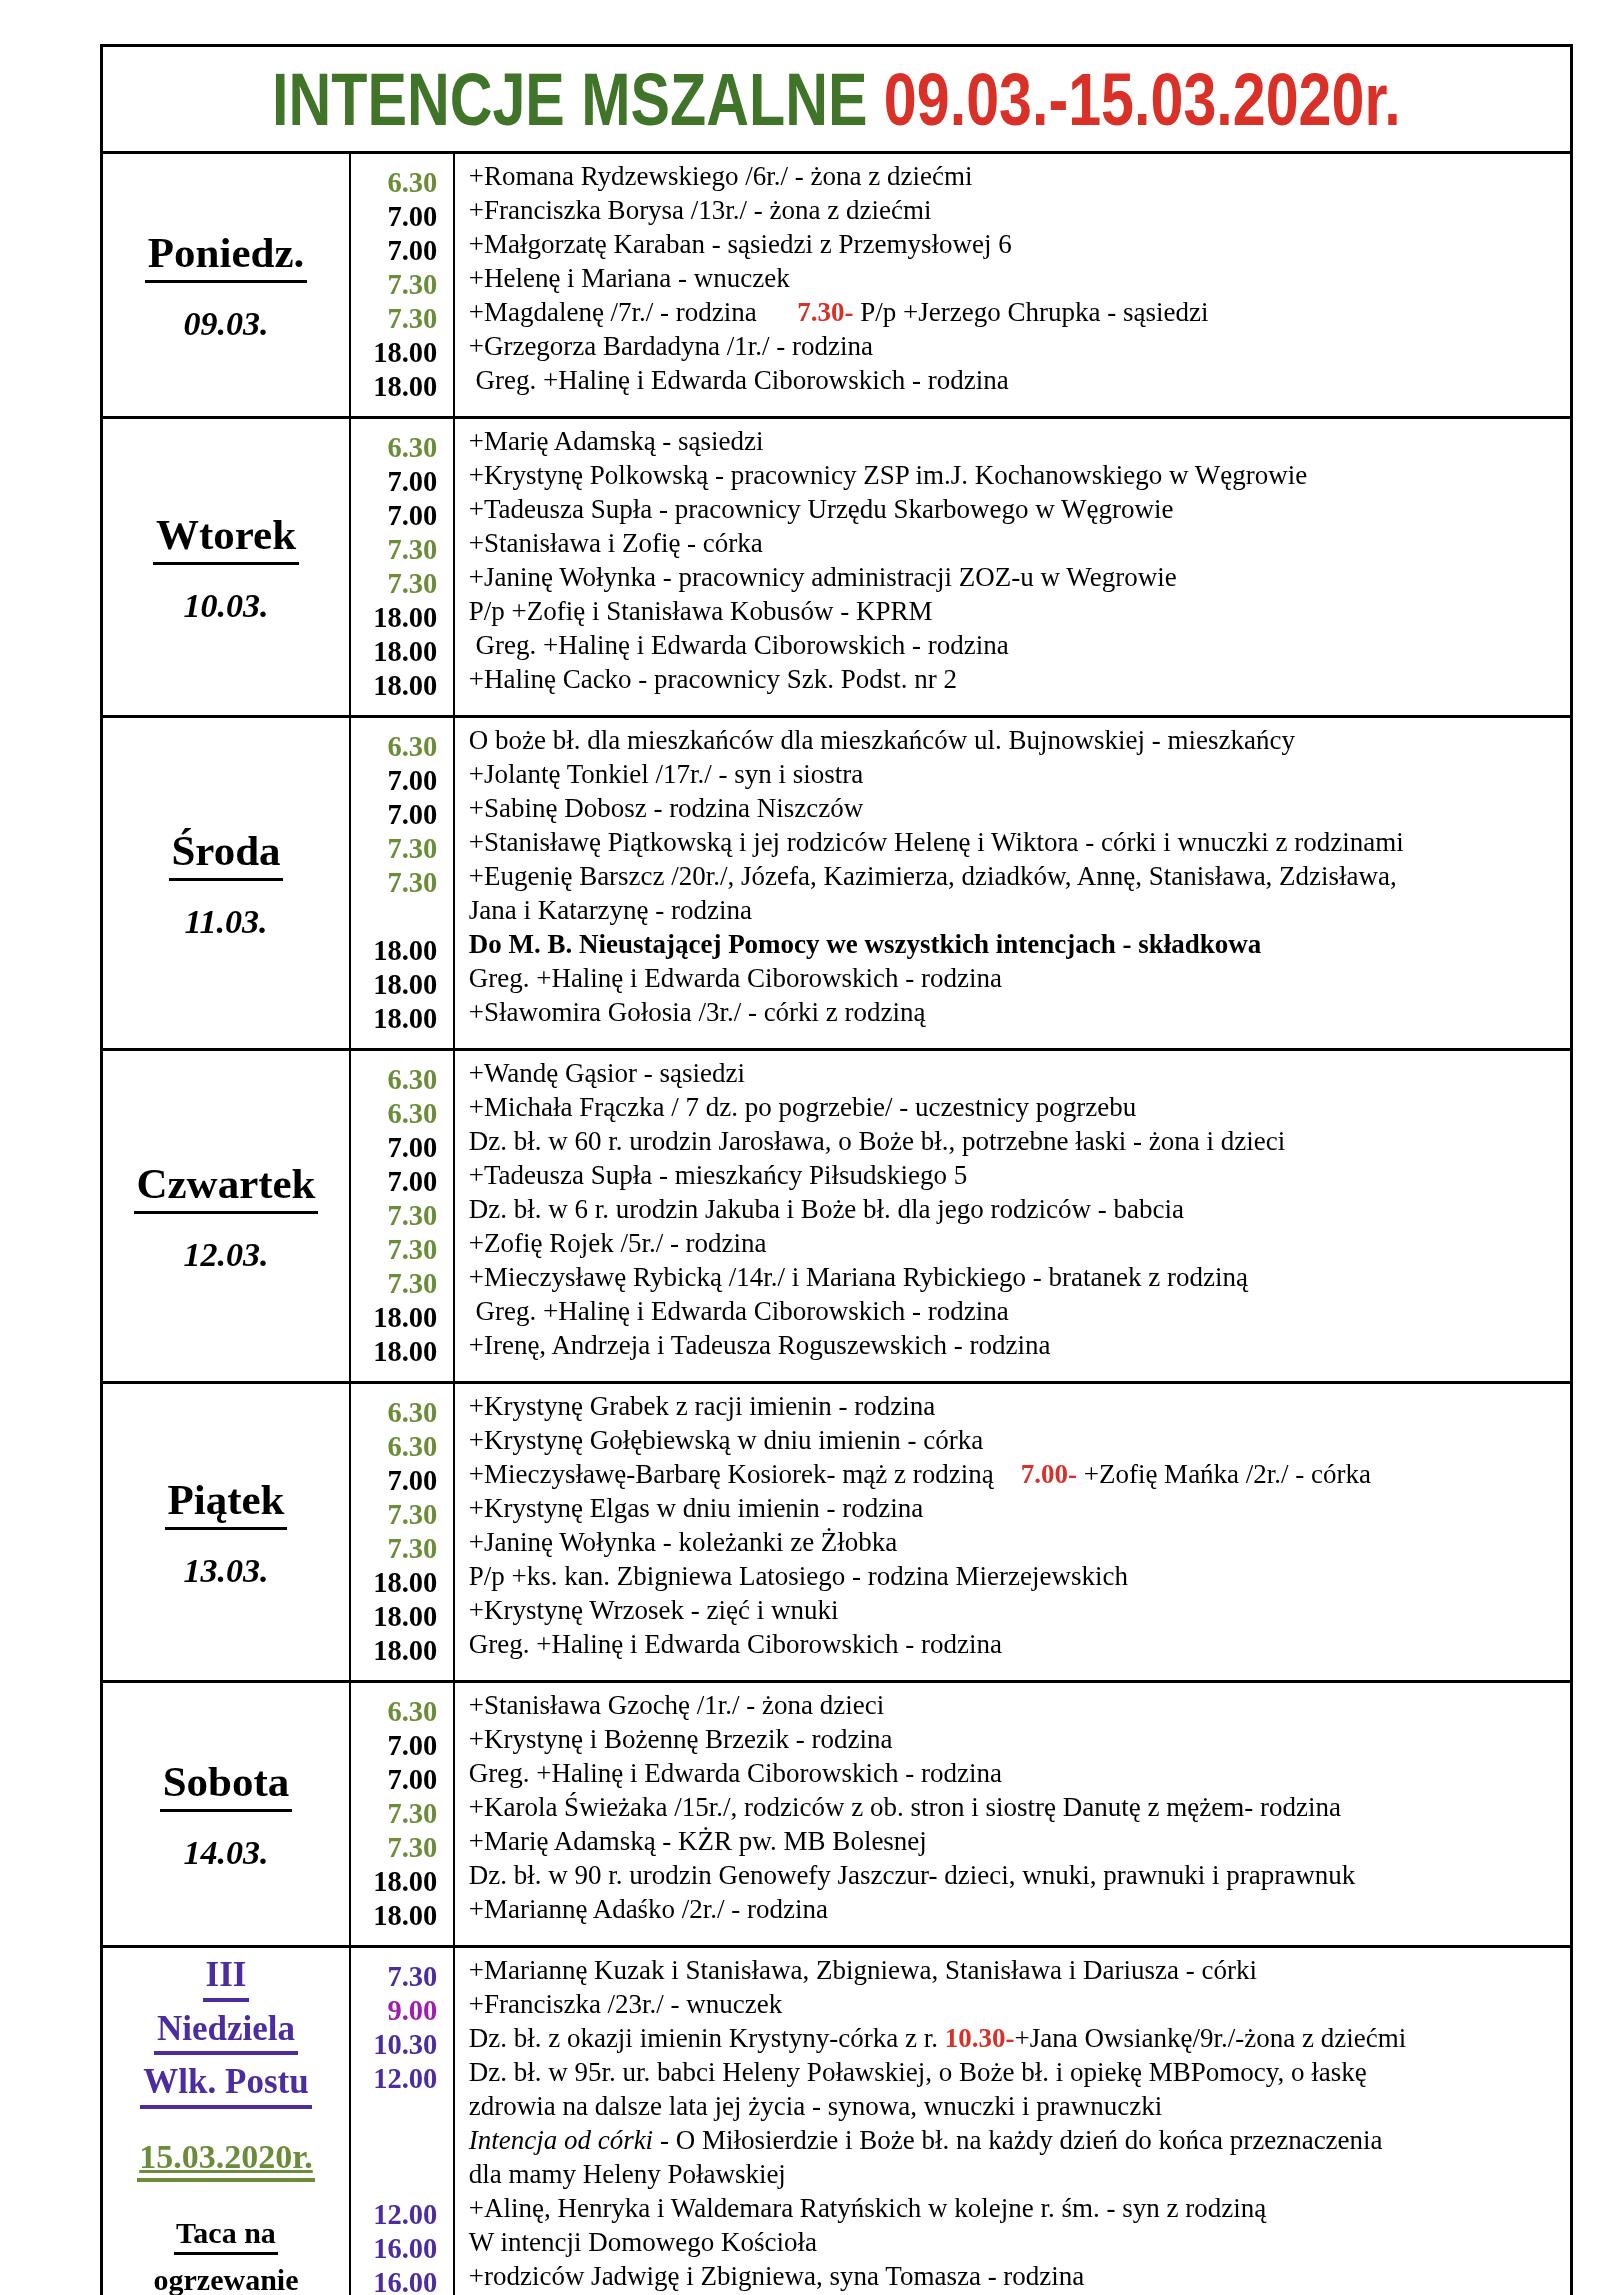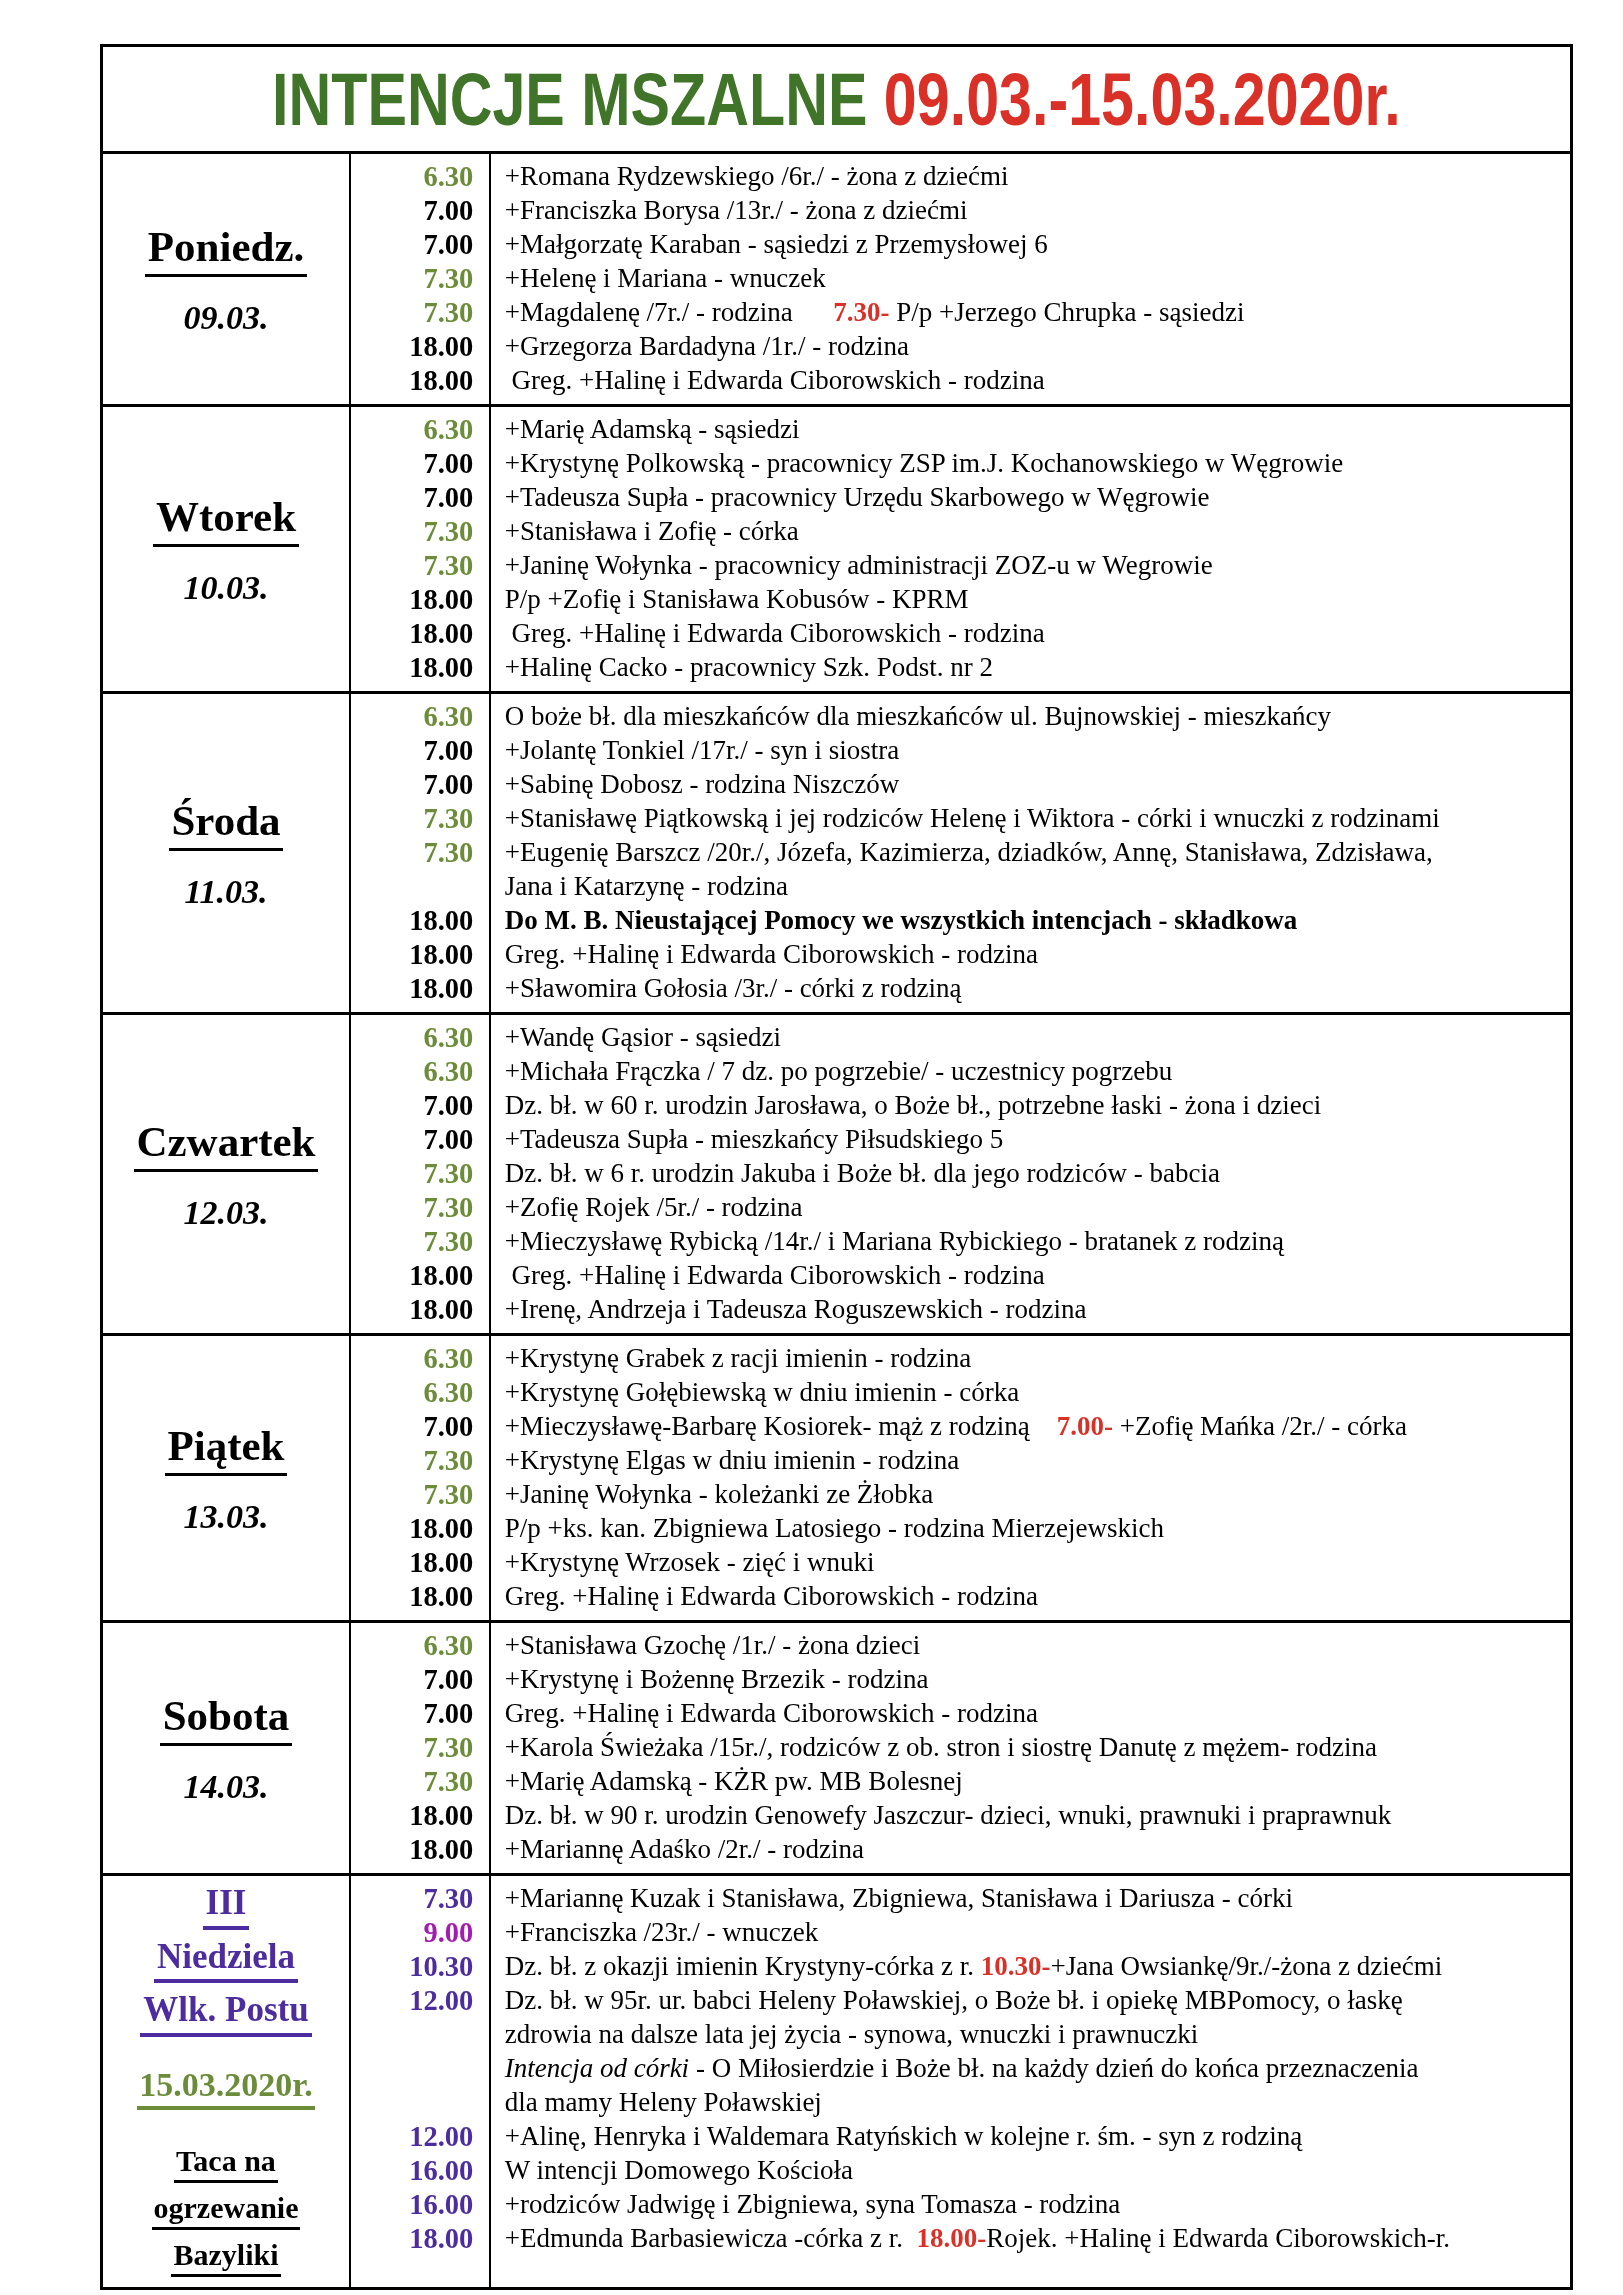--- a/index.html
+++ b/index.html
@@ -19,21 +19,21 @@
     font-size:74px;white-space:pre;overflow:hidden;
   }
   .title-inner{display:inline-block;transform:scaleX(0.8);transform-origin:center;white-space:pre;}
   .day-row{display:flex;border-bottom:3.4px solid #000;}
   .day-row:last-child{border-bottom:none;}
   .c-day{
     width:248px;min-width:248px;border-right:2.9px solid #000;box-sizing:border-box;
     display:flex;flex-direction:column;align-items:center;justify-content:center;
     text-align:center;font-weight:bold;padding:4.9px 2.9px;
   }
-  .c-time{width:104px;min-width:104px;border-right:2.9px solid #000;box-sizing:border-box;padding:6px 0;margin-left:36px;}
+  .c-time{width:104px;min-width:104px;border-right:2.9px solid #000;box-sizing:border-box;padding:12px 0;}
   .c-text{flex:1;padding:4.9px 0 4.9px 13.7px;overflow:hidden;}
   .t-line{height:34px;line-height:34px;text-align:right;padding-right:15.7px;font-weight:bold;font-size:28.5px;white-space:pre;}
   .x-line{height:34px;line-height:34px;font-size:27px;white-space:pre;}
   .seg-normal{font-weight:normal;}
   .seg-bold{font-weight:bold;}
   .seg-italic{font-style:italic;}
   .seg-red{font-weight:bold;}
   
   .lbl{display:inline-block;line-height:1.05;}
   .lbl-du{font-size:43px;border-bottom:3.9px solid #000;padding:0 2.9px 4.9px;margin:2px 0;}
@@ -205,21 +205,21 @@
         <div class="x-line"><span class="seg-normal">+Marię Adamską - KŻR pw. MB Bolesnej</span></div>
         <div class="x-line"><span class="seg-normal">Dz. bł. w 90 r. urodzin Genowefy Jaszczur- dzieci, wnuki, prawnuki i praprawnuk</span></div>
         <div class="x-line"><span class="seg-normal">+Mariannę Adaśko /2r./ - rodzina</span></div>
       </div>
     </div>
     <div class="day-row">
       <div class="c-day">
         <span class="lbl lbl-pu" style="color: rgb(76, 44, 158);">III</span>
         <span class="lbl lbl-pu" style="color: rgb(76, 44, 158);">Niedziela</span>
         <span class="lbl lbl-pu" style="color: rgb(76, 44, 158);">Wlk. Postu</span>
-        <span class="lbl lbl-gu" style="color: rgb(107, 140, 56);">15.03.2020r.</span>
+        <span class="lbl lbl-gu" style="color: rgb(107, 140, 56); text-decoration: underline;">15.03.2020r.</span>
         <span class="lbl lbl-nu lbl-nu-first">Taca na</span>
         <span class="lbl lbl-nu">ogrzewanie</span>
         <span class="lbl lbl-nu">Bazyliki</span>
       </div>
       <div class="c-time">
         <div class="t-line" style="color: rgb(76, 44, 158);">7.30</div>
         <div class="t-line" style="color: #a21caf;">9.00</div>
         <div class="t-line" style="color: rgb(76, 44, 158);">10.30</div>
         <div class="t-line" style="color: rgb(76, 44, 158);">12.00</div>
         <div class="t-line" style="color: rgb(0, 0, 0);"></div>

